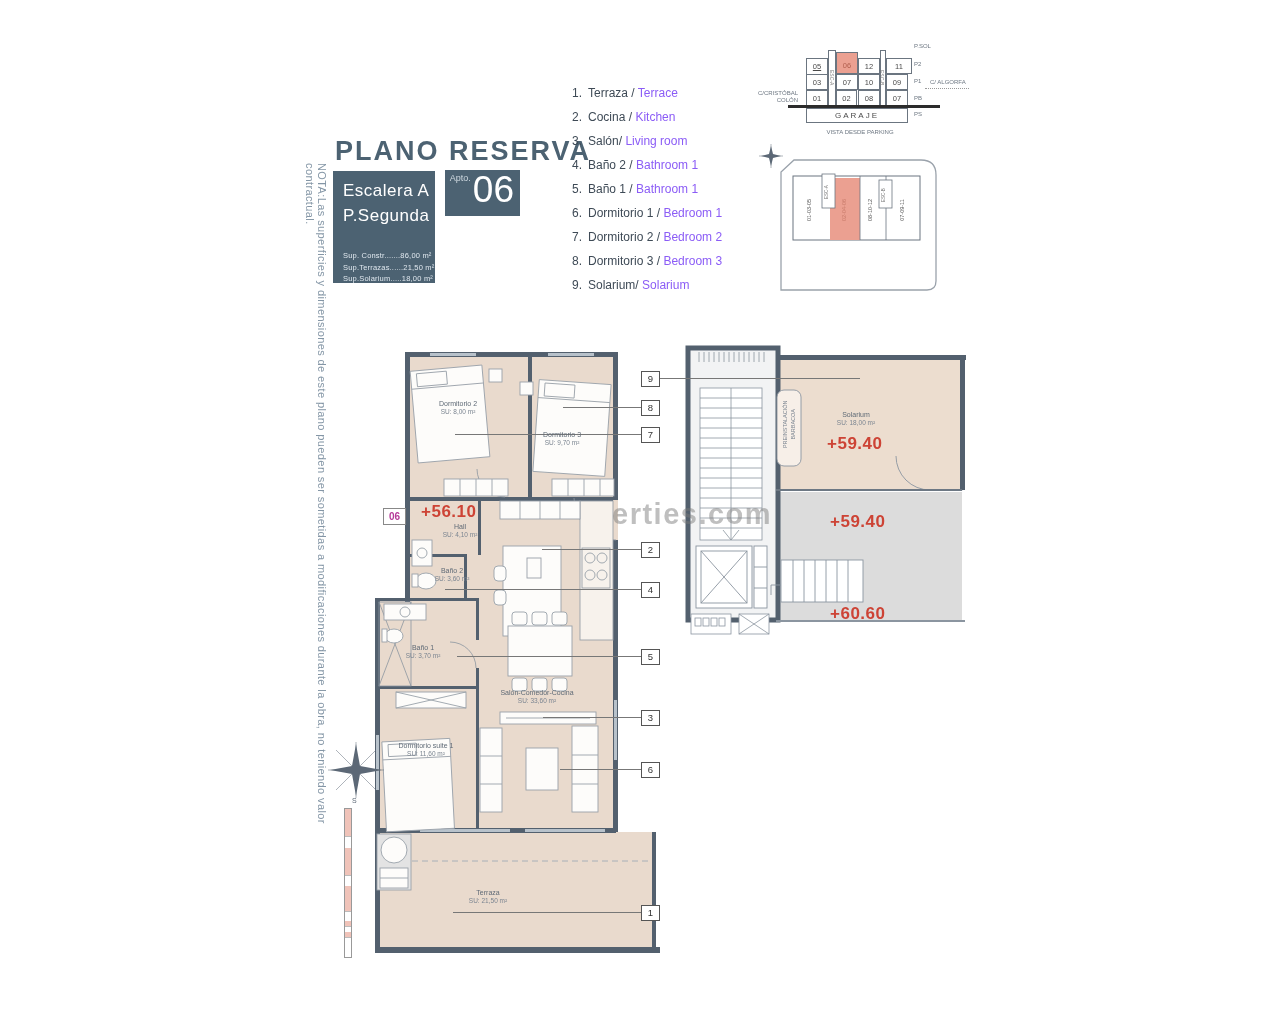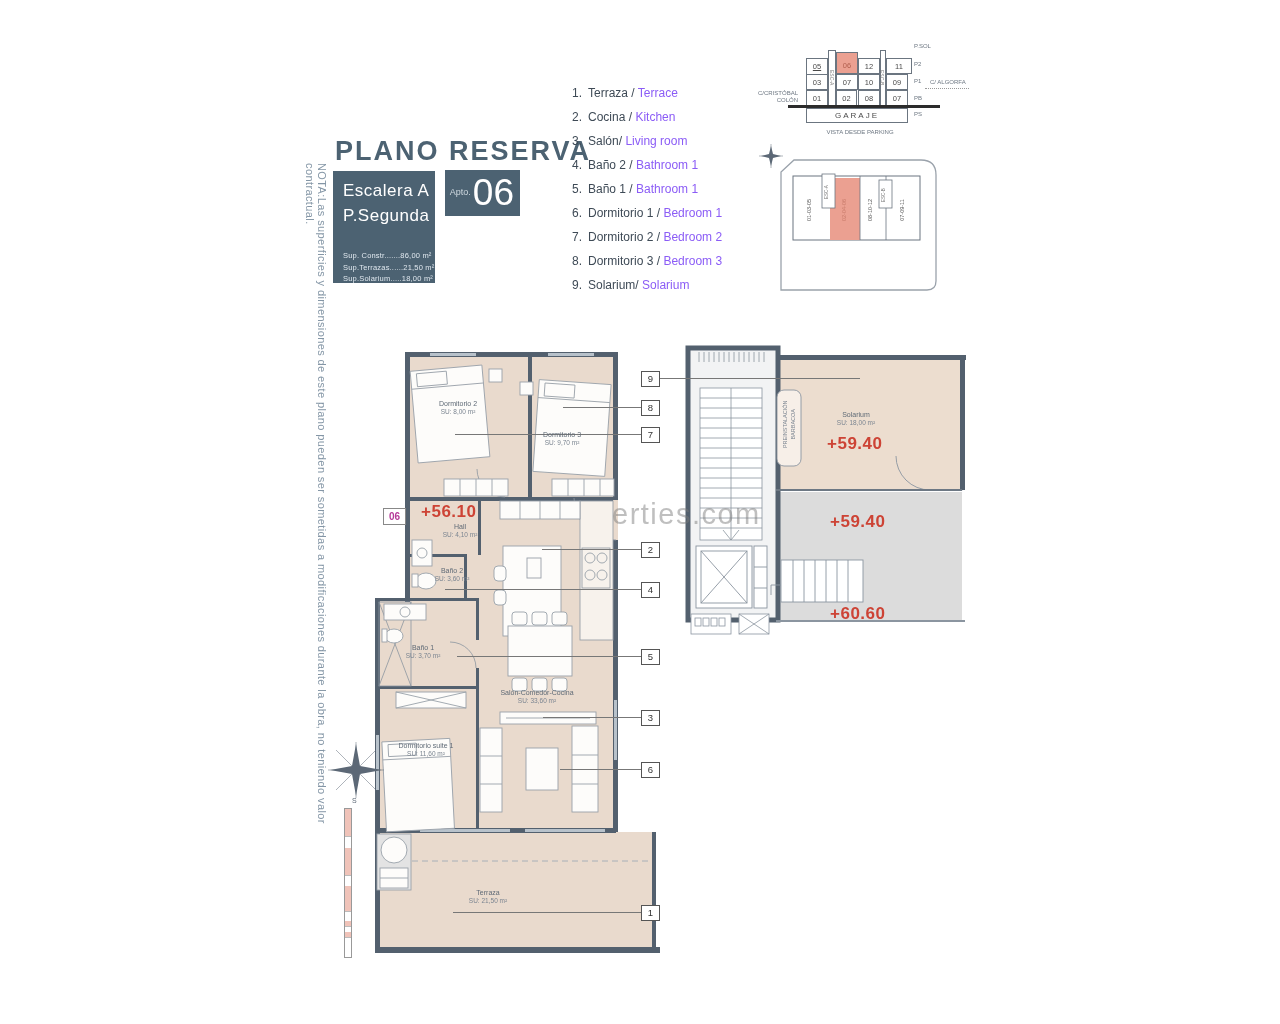--- a/index.html
+++ b/index.html
@@ -32,21 +32,21 @@
   
   .lbl{font-size:7px;color:#5f6a76;text-align:center;line-height:1.3;}
   .lbl .area{font-size:6.5px;color:#7b8591;display:block;font-weight:400;}
   .red{color:#cd4335;font-weight:700;}
   .lvl{font-size:17px;letter-spacing:.5px;}
   .callout{width:17px;height:14px;border:1px solid #555;background:#fff;font-size:9.5px;
            text-align:center;line-height:14px;color:#333;}
   .leader{height:1px;background:#777;}
   .badge06{width:21px;height:15px;border:1px solid #888;background:#fff;color:#b63a98;
            font-size:10px;font-weight:700;text-align:center;line-height:15px;}
-  .watermark{font-size:29px;font-weight:400;letter-spacing:1.5px;color:rgba(122,122,122,.48);}
+  .watermark{font-size:29px;font-weight:700;letter-spacing:1.5px;color:rgba(122,122,122,.48);}
   .scalebar{width:8px;border:1px solid #999;box-sizing:border-box;display:flex;flex-direction:column;}
   .scalebar div{width:100%;}
   .sp{background:#f0c3b9;}
   .sw{background:#fff;border-top:1px solid #bbb;}
   .barb{font-size:5.5px;color:#7b8591;text-align:center;line-height:1.5;transform:rotate(-90deg);}
   .compass-s{font-size:7px;color:#5c6876;}
 </style>
 </head>
 <body>
 
@@ -55,21 +55,21 @@
 <div class="abs title" style="left:335px;top:136px;">PLANO RESERVA</div>
 <div class="abs slatebox" style="left:333px;top:171px;width:102px;height:112px;padding:8px 0 0 10px;box-sizing:border-box;">
   <div class="escalera">Escalera A</div>
   <div class="escalera">P.Segunda</div>
   <div class="surf" style="margin-top:22px;">
     <div>Sup. Constr.......86,00 m²</div>
     <div>Sup.Terrazas......21,50 m²</div>
     <div>Sup.Solarium.....18,00 m²</div>
   </div>
 </div>
-<div class="abs slatebox" style="left:445px;top:170px;width:75px;height:46px;display:flex;align-items:center;justify-content:flex-end;padding:3px 6px;box-sizing:border-box;">
+<div class="abs slatebox" style="left:445px;top:170px;width:75px;height:46px;display:flex;align-items:flex-start;justify-content:flex-end;padding:3px 6px;box-sizing:border-box;">
   <span class="apto-lbl" style="margin-right:2px;margin-bottom:3px;">Apto.</span>
   <span class="apto-num">06</span>
 </div>
 
 <div class="abs" style="left:572px;top:86px;">
   <div class="leg-row"><span class="leg-num">1.</span><span class="leg-es">Terraza /</span> <span class="leg-en">Terrace</span></div>
   <div class="leg-row"><span class="leg-num">2.</span><span class="leg-es">Cocina /</span> <span class="leg-en">Kitchen</span></div>
   <div class="leg-row"><span class="leg-num">3.</span><span class="leg-es">Salón/</span> <span class="leg-en">Living room</span></div>
   <div class="leg-row"><span class="leg-num">4.</span><span class="leg-es">Baño 2 /</span> <span class="leg-en">Bathroom 1</span></div>
   <div class="leg-row"><span class="leg-num">5.</span><span class="leg-es">Baño 1 /</span> <span class="leg-en">Bathroom 1</span></div>

